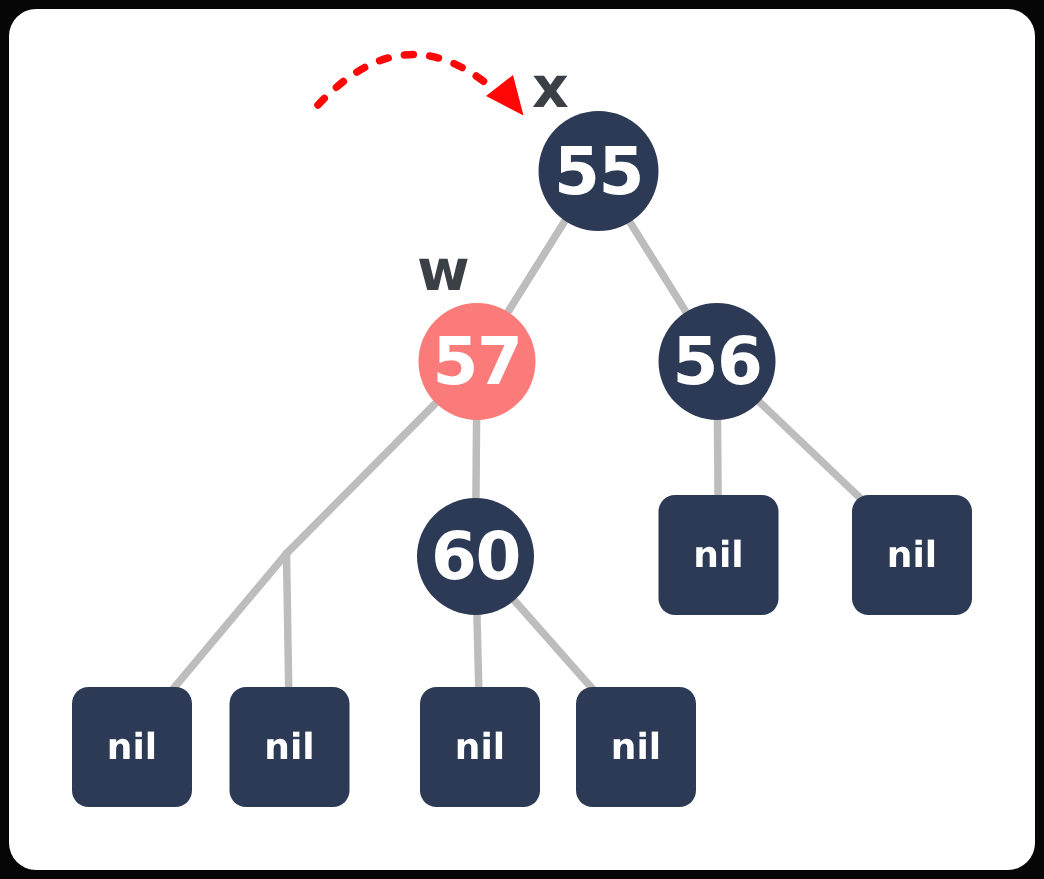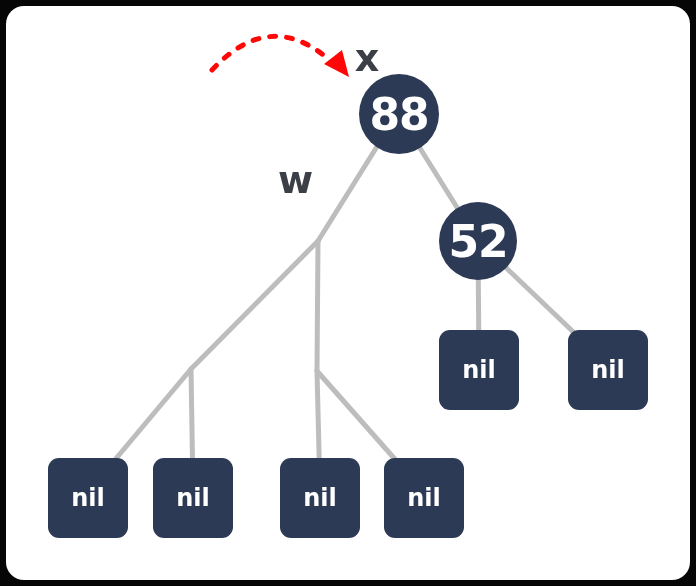--- a/index.html
+++ b/index.html
@@ -94,22 +94,24 @@
       <line class="edge" x1="478" y1="241" x2="479" y2="365"></line>
       <line class="edge" x1="478" y1="241" x2="608" y2="365"></line>
     </g>
     <path class="arrow-arc" d="M 212 70 Q 268 10 326 57"></path>
     <polygon class="arrow-head" points="324,64 342,50 349,77"></polygon>
   </svg>
 
   <div class="anno" style="left:350px; top:39px;">x</div>
   <div class="anno" style="left:278px; top:161px;">w</div>
 
-  <div class="node circle" style="left:359px; top:74px; width:80px; height:80px;">88</div>
-  <div class="node circle" style="left:439px; top:202px; width:78px; height:78px;">52</div>
+  <div class="node circle" style="left:359px; top:74px; width:80px; height:80px;">55</div>
+  <div class="node circle highlight" style="left:279px; top:202px; width:78px; height:78px;">57</div>
+  <div class="node circle" style="left:439px; top:202px; width:78px; height:78px;">56</div>
+  <div class="node circle" style="left:278px; top:332px; width:78px; height:78px;">60</div>
 
   <div class="node leaf" style="left:48px; top:458px; width:80px; height:80px;">nil</div>
   <div class="node leaf" style="left:153px; top:458px; width:80px; height:80px;">nil</div>
   <div class="node leaf" style="left:280px; top:458px; width:80px; height:80px;">nil</div>
   <div class="node leaf" style="left:384px; top:458px; width:80px; height:80px;">nil</div>
   <div class="node leaf" style="left:439px; top:330px; width:80px; height:80px;">nil</div>
   <div class="node leaf" style="left:568px; top:330px; width:80px; height:80px;">nil</div>
 </div>
 
 </body></html>

